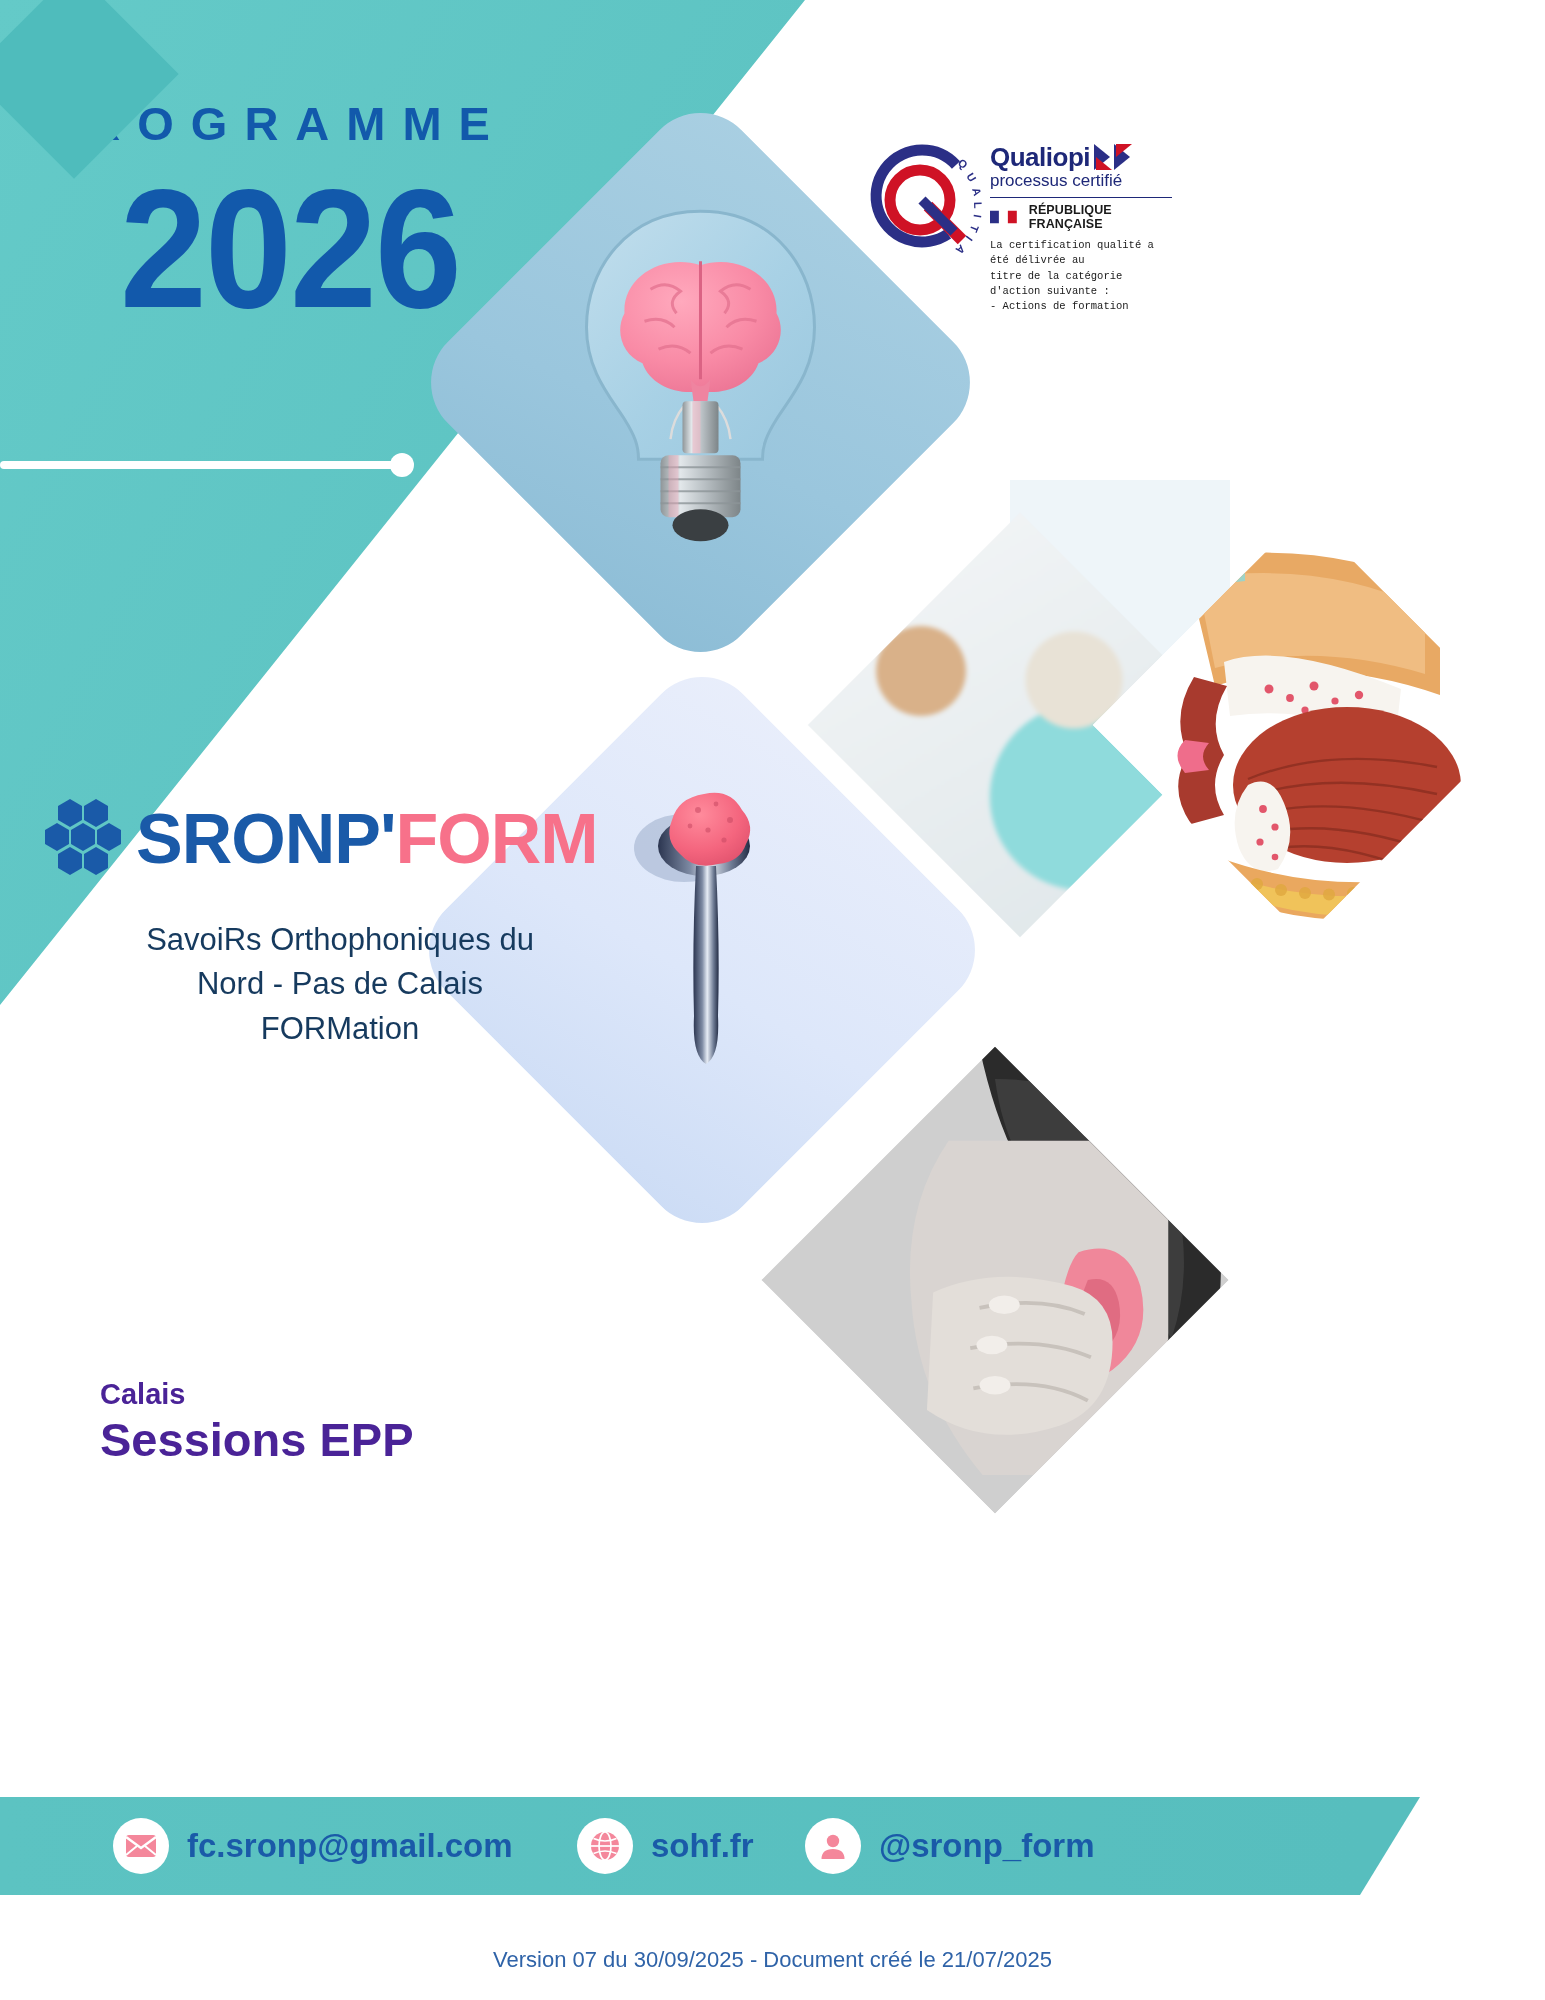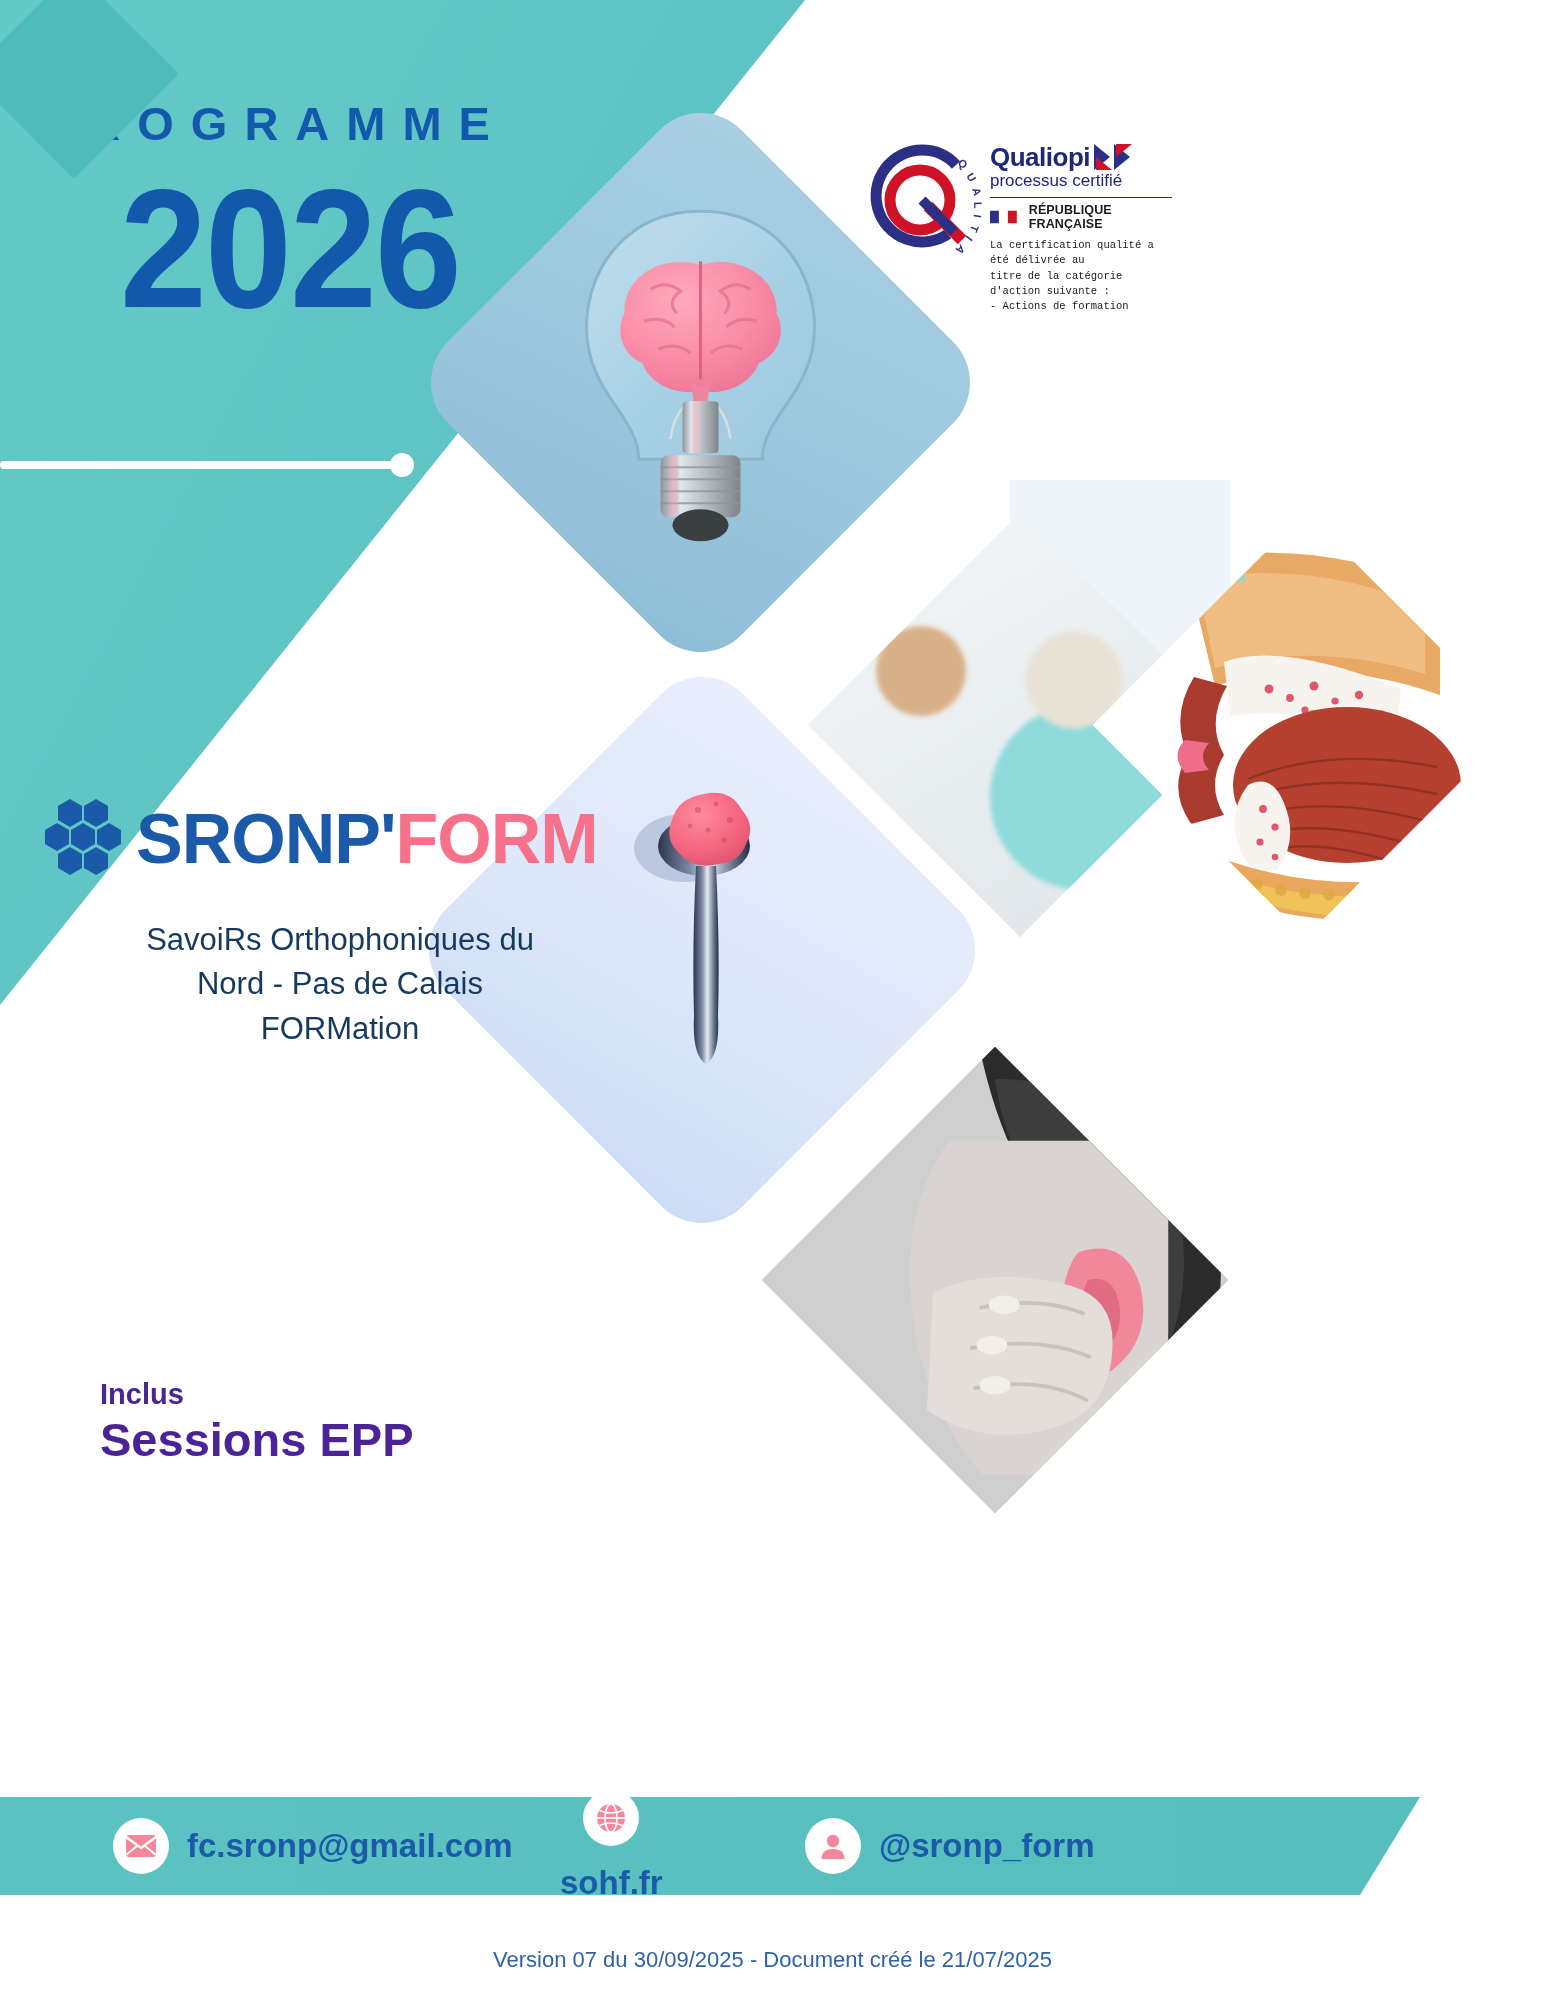--- a/index.html
+++ b/index.html
@@ -257,21 +257,21 @@
     left: 1360px; top: 1797px;
     width: 0; height: 0;
     border-top: 98px solid #57bebe;
     border-right: 60px solid transparent;
   }
   .contact-item {
     display: flex; align-items: center; gap: 18px;
     position: absolute;
   }
   #contact-email { left: 113px; }
-  #contact-site  { left: 560px; flex-direction: column; }
+  #contact-site  { left: 577px; }
   #contact-social{ left: 805px; }
   .contact-icon-circle {
     width: 56px; height: 56px;
     background: #ffffff;
     border-radius: 50%;
     display: flex; align-items: center; justify-content: center;
     flex: 0 0 auto;
   }
   .contact-text {
     font-size: 33px; font-weight: 700; color: #1a5aa8;
@@ -512,21 +512,21 @@
       <span class="brand-blue">SRONP'</span><span class="brand-pink">FORM</span>
     </div>
   </div>
 
   <div class="tagline">
     <div>SavoiRs Orthophoniques du</div>
     <div>Nord - Pas de Calais</div>
     <div>FORMation</div>
   </div>
 
-  <div class="inclus-label">Inclus</div>
+  <div class="inclus-label">Calais</div>
   <div class="epp-label">Sessions EPP</div>
 
   <div class="qualiopi">
     <svg class="qualiopi-mark" viewBox="0 0 120 118">
 
       <path d="M60 10 a46 46 0 1 0 26 84" fill="none" stroke="#2b2f86" stroke-width="11" stroke-linecap="butt"></path>
       <path d="M60 10 a46 46 0 0 1 34 15" fill="none" stroke="#2b2f86" stroke-width="11"></path>
 
       <circle cx="58" cy="60" r="30" fill="none" stroke="#cf1225" stroke-width="11"></circle>
 

